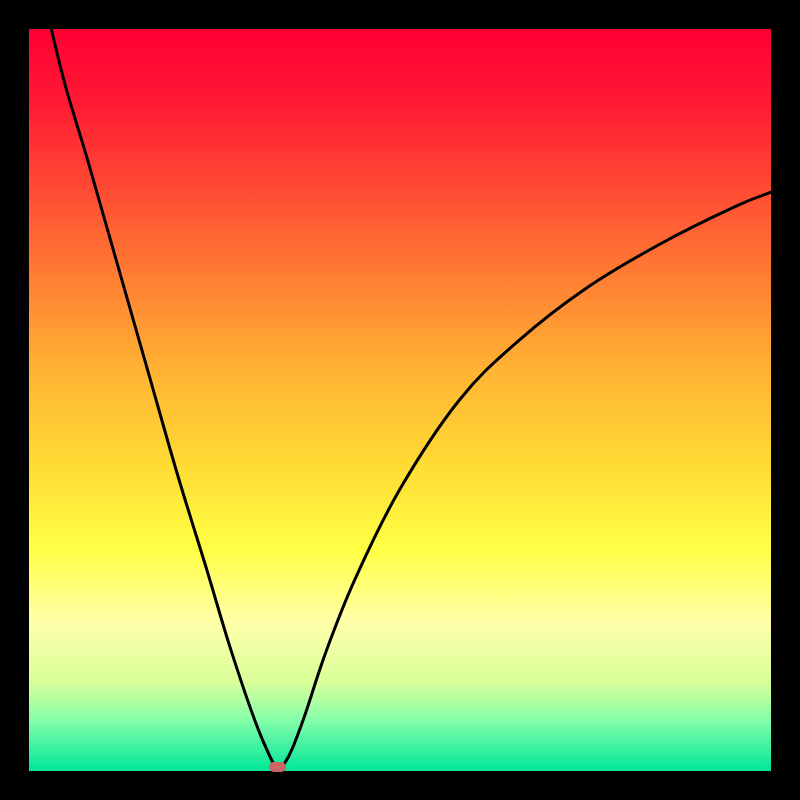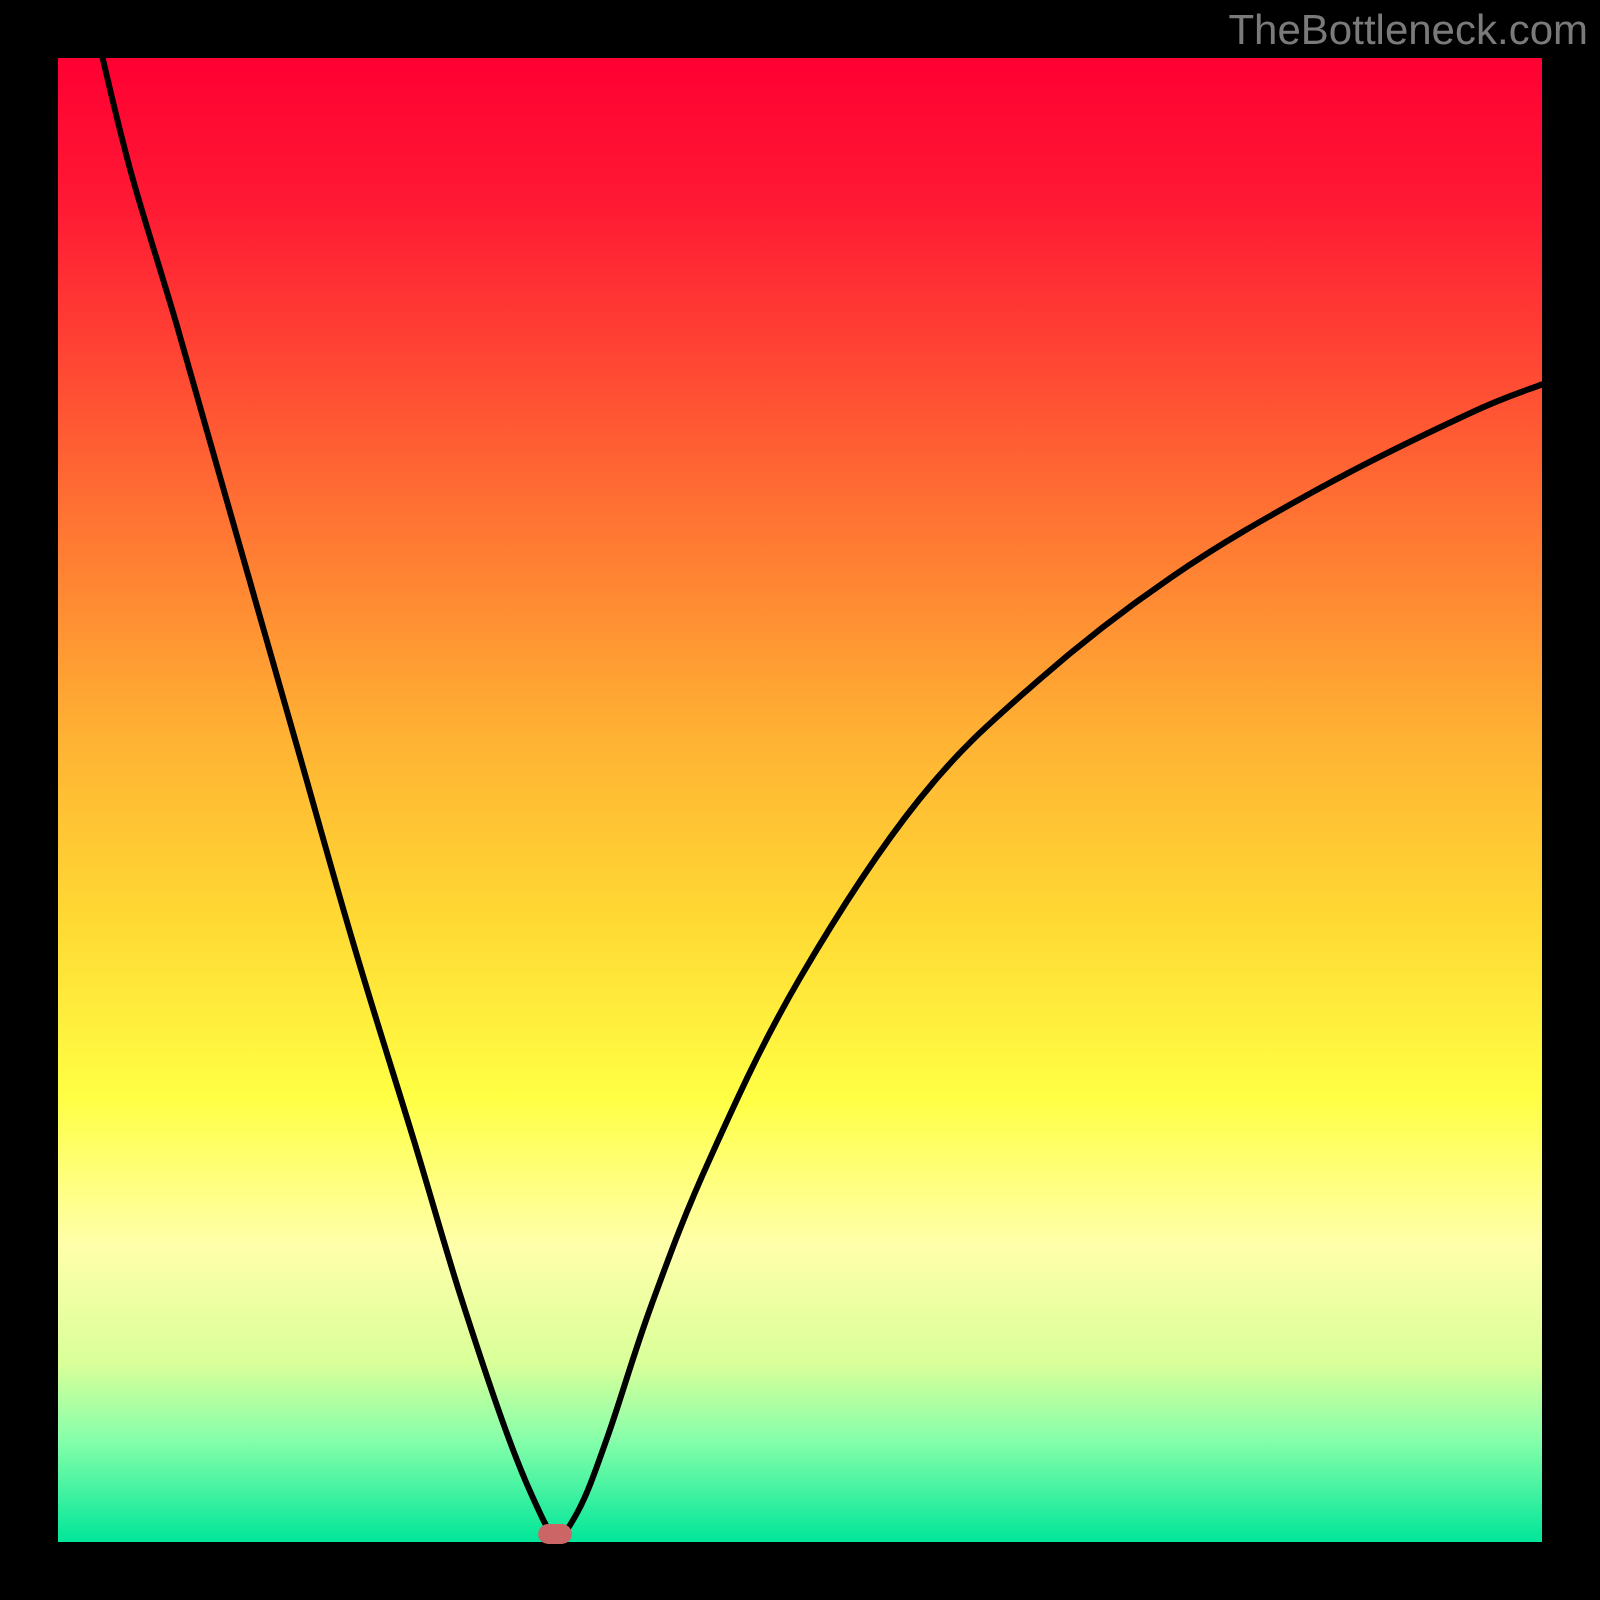--- a/index.html
+++ b/index.html
@@ -54,14 +54,13 @@
 </head>
 <body>
 
 <div class="frame">
   <div class="plot-area">
     <svg class="curve" viewBox="0 0 742 742" preserveAspectRatio="none">
       <path d="M 22.3 0.0 C 24.9 10.7, 30.4 35.3, 37.1 59.4 C 43.8 83.4, 50.0 101.5, 59.4 133.6 C 68.7 165.6, 78.4 200.0, 89.0 237.4 C 99.7 274.8, 108.0 303.9, 118.7 341.3 C 129.4 378.7, 137.7 409.1, 148.4 445.2 C 159.1 481.3, 168.7 510.9, 178.1 541.7 C 187.4 572.4, 192.3 590.5, 200.3 615.9 C 208.4 641.2, 215.9 663.9, 222.6 682.6 C 229.3 701.3, 232.8 709.7, 237.4 719.7 C 242.1 729.8, 244.6 737.0, 248.6 738.3 C 252.6 739.6, 255.0 735.8, 259.7 727.2 C 264.4 718.5, 267.9 708.8, 274.5 690.1 C 281.2 671.4, 287.5 648.7, 296.8 623.3 C 306.1 597.9, 313.1 578.5, 326.5 549.1 C 339.8 519.7, 352.3 492.1, 371.0 460.0 C 389.7 428.0, 409.0 397.7, 430.4 371.0 C 451.7 344.3, 467.0 331.7, 489.7 311.6 C 512.4 291.6, 531.1 277.1, 556.5 259.7 C 581.9 242.3, 604.0 229.9, 630.7 215.2 C 657.4 200.5, 684.9 187.4, 704.9 178.1 C 724.9 168.7, 735.3 165.9, 742.0 163.2" fill="none" stroke="#000000" stroke-width="3" stroke-linejoin="round" stroke-linecap="round"></path>
     </svg>
     <div class="marker" style="left: 240.408px; top: 733.096px; width: 16.324px; height: 10.388px; background: rgb(204, 102, 102);"></div>
   </div>
-  <div class="watermark">TheBottleneck.com</div>
 </div>
 
 </body></html>

